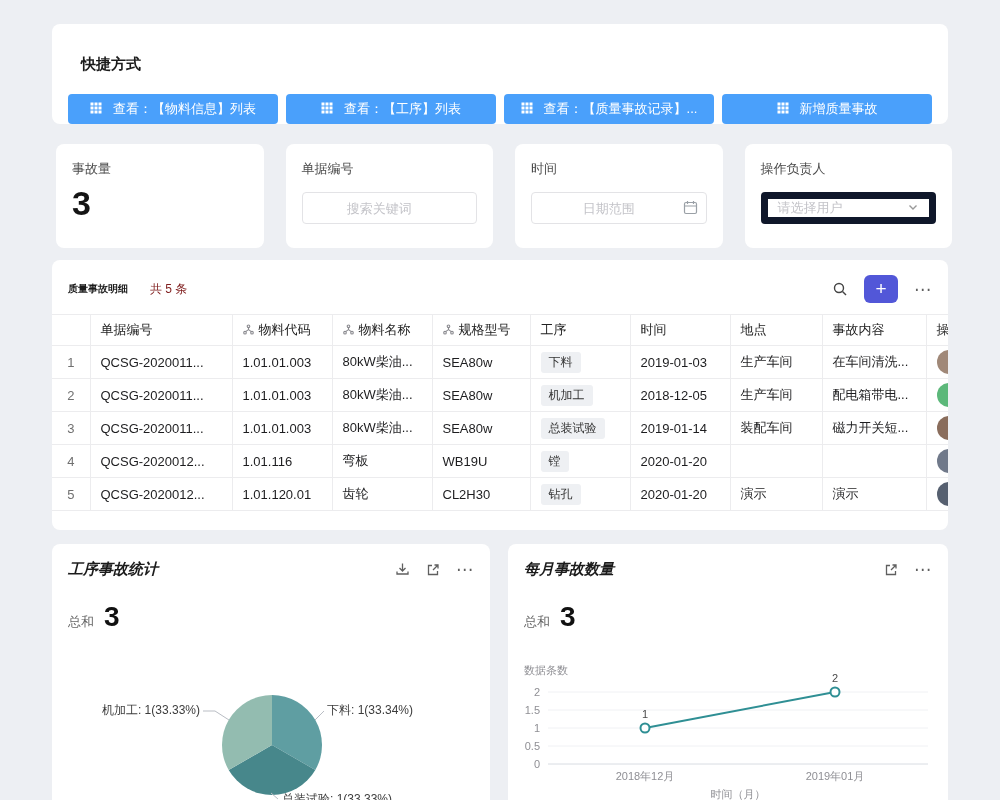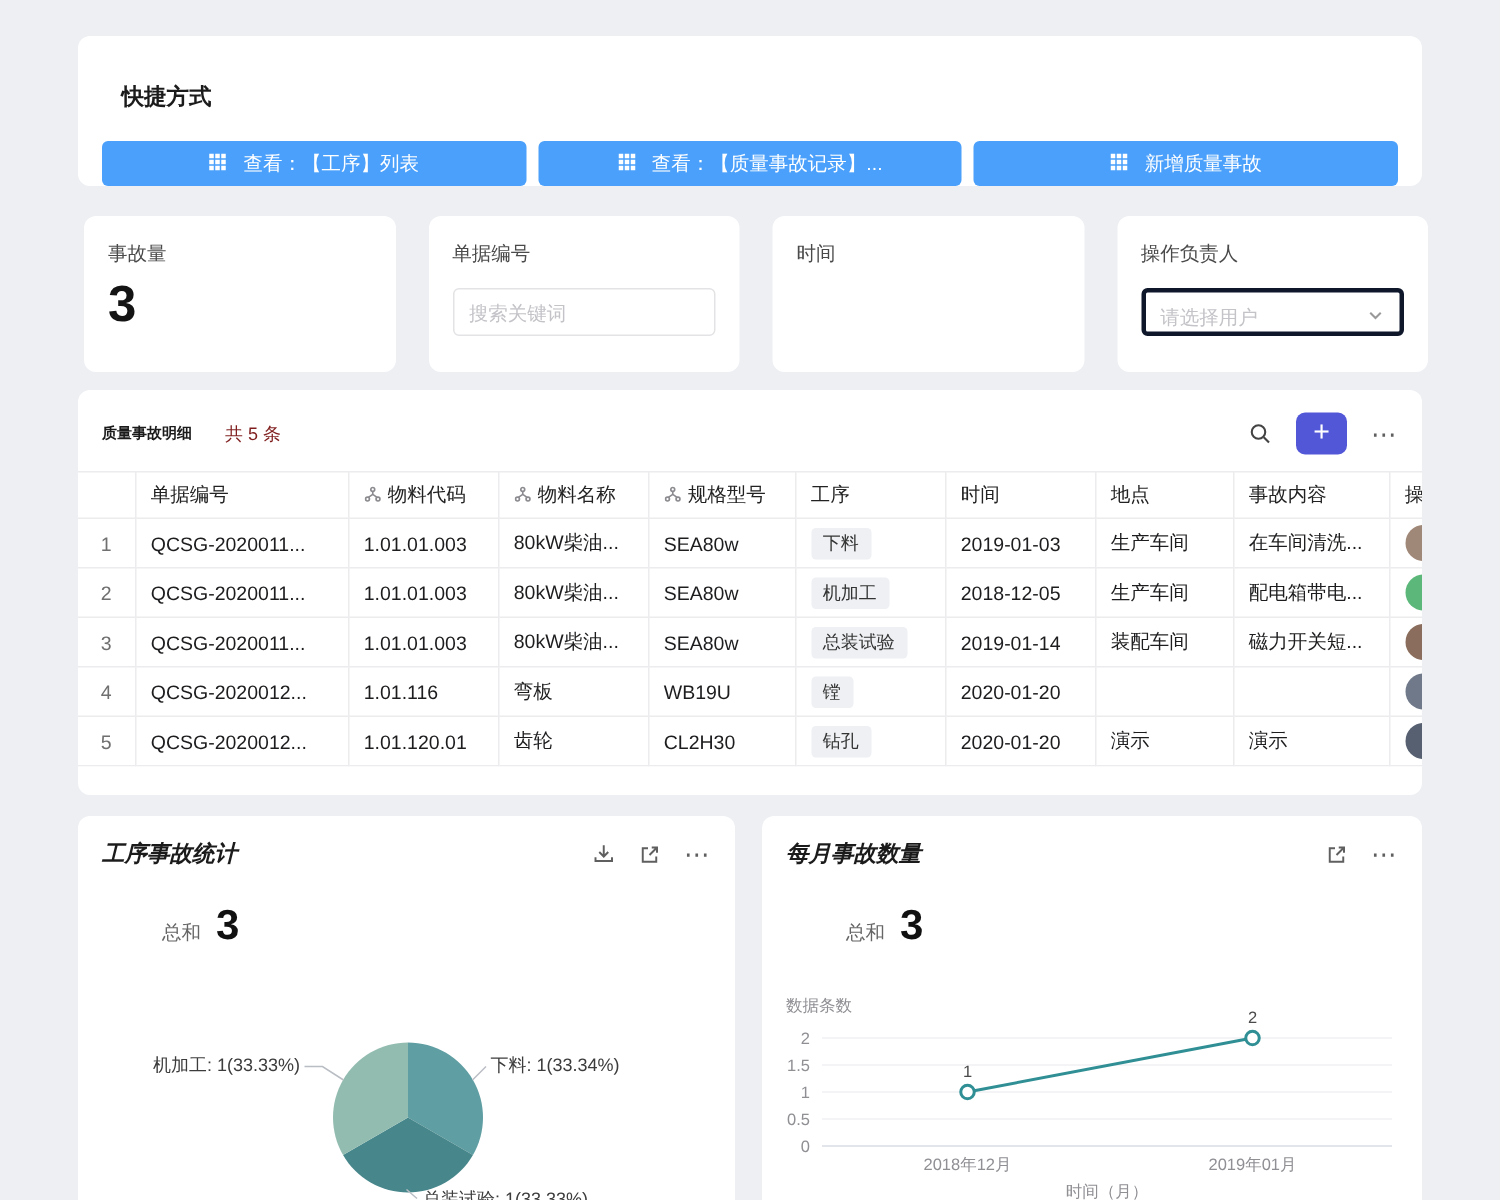--- a/index.html
+++ b/index.html
@@ -17,24 +17,24 @@
 
   
   .filter-row{position:absolute;left:56px;top:144px;width:896px;height:104px;display:flex;gap:22px;}
   .f-card{flex:1;background:#fff;border-radius:8px;padding:16px;box-sizing:border-box;position:relative;}
   .f-label{font-size:13px;color:#4a4a4a;}
   .f-value{font-size:34px;font-weight:700;color:#141414;margin-top:8px;line-height:1;}
   .f-input{width:100%;height:32px;border:1px solid #e3e3e6;border-radius:4px;padding:0 10px;
            box-sizing:border-box;font-size:13px;color:#333;font-family:inherit;background:#fff;}
   .f-input::placeholder{color:#c3c3c8;}
   .input-wrap{position:relative;margin-top:14px;}
-  .input-wrap .f-input{padding-right:30px;}
+  .input-wrap .f-input{padding-right:30px;text-align:center;}
   .input-icon{position:absolute;right:9px;top:8px;display:flex;}
-  .f-select{margin-top:14px;height:32px;border:3px solid #0f172a;border-radius:4px;padding:0 10px;
-            display:flex;align-items:flex-end;justify-content:space-between;cursor:pointer;box-sizing:border-box;}
+  .f-select{margin-top:14px;height:32px;border:7px solid #0f172a;border-radius:4px;padding:0 10px;
+            display:flex;align-items:flex-start;justify-content:space-between;cursor:pointer;box-sizing:border-box;}
   .f-select .ph{font-size:13px;color:#c3c3c8;}
 
   
   .table-card{left:52px;top:260px;width:896px;height:270px;overflow:hidden;}
   .table-head{display:flex;align-items:center;padding:15px 16px 11px;}
   .table-title{font-size:10px;font-weight:700;color:#1b1b1b;}
   .table-count{font-size:12px;color:#7f1d1d;margin-left:22px;}
   .table-actions{margin-left:auto;display:flex;align-items:center;gap:16px;}
   .icon-btn{cursor:pointer;display:flex;align-items:center;}
   .plus-btn{width:34px;height:28px;border:none;border-radius:6px;background:#5257d8;color:#fff;
@@ -51,21 +51,21 @@
   .avatar{display:inline-block;width:24px;height:24px;border-radius:50%;vertical-align:middle;background:#999;}
   .hdr-ic{display:inline-block;vertical-align:-1px;margin-right:5px;}
 
   
   .chart-card{top:544px;height:300px;overflow:hidden;}
   .left-chart{left:52px;width:438px;}
   .right-chart{left:508px;width:440px;}
   .chart-head{display:flex;align-items:center;padding:16px 16px 0;font-style:italic;}
   .chart-title{font-size:15px;font-weight:700;color:#1b1b1b;}
   .chart-actions{margin-left:auto;display:flex;align-items:center;gap:16px;color:#5f5f5f;}
-  .total-row{padding:0 16px;margin-top:22px;display:flex;align-items:baseline;gap:10px;margin-left:40px;}
+  .total-row{padding:0 16px;margin-top:22px;display:flex;align-items:baseline;gap:10px;}
   .total-label{font-size:13px;color:#666;}
   .total-value{font-size:28px;font-weight:700;color:#111;}
   .leader{fill:none;stroke:#b9bdc4;stroke-width:1;}
   .pie-label{font-size:12px;fill:#3c3c3c;}
   .tick-label{font-size:11px;fill:#8f8f94;}
   .point-label{font-size:11px;fill:#4a4a4a;}
   .y-name{font-size:11px;fill:#8f8f94;}
 </style>
 </head>
 <body>
@@ -80,20 +80,34 @@
               <rect x="0.5" y="0.5" width="3" height="3"></rect>
               <rect x="4.5" y="0.5" width="3" height="3"></rect>
               <rect x="8.5" y="0.5" width="3" height="3"></rect>
               <rect x="0.5" y="4.5" width="3" height="3"></rect>
               <rect x="4.5" y="4.5" width="3" height="3"></rect>
               <rect x="8.5" y="4.5" width="3" height="3"></rect>
               <rect x="0.5" y="8.5" width="3" height="3"></rect>
               <rect x="4.5" y="8.5" width="3" height="3"></rect>
               <rect x="8.5" y="8.5" width="3" height="3"></rect>
             </svg></span>
+        <span>查看：【物料信息】列表</span>
+      </button>
+      <button class="blue-btn">
+        <span class="hdr-ic"><svg width="12" height="12" viewBox="0 0 12 12" fill="#fff">
+              <rect x="0.5" y="0.5" width="3" height="3"></rect>
+              <rect x="4.5" y="0.5" width="3" height="3"></rect>
+              <rect x="8.5" y="0.5" width="3" height="3"></rect>
+              <rect x="0.5" y="4.5" width="3" height="3"></rect>
+              <rect x="4.5" y="4.5" width="3" height="3"></rect>
+              <rect x="8.5" y="4.5" width="3" height="3"></rect>
+              <rect x="0.5" y="8.5" width="3" height="3"></rect>
+              <rect x="4.5" y="8.5" width="3" height="3"></rect>
+              <rect x="8.5" y="8.5" width="3" height="3"></rect>
+            </svg></span>
         <span>查看：【工序】列表</span>
       </button>
       <button class="blue-btn">
         <span class="hdr-ic"><svg width="12" height="12" viewBox="0 0 12 12" fill="#fff">
               <rect x="0.5" y="0.5" width="3" height="3"></rect>
               <rect x="4.5" y="0.5" width="3" height="3"></rect>
               <rect x="8.5" y="0.5" width="3" height="3"></rect>
               <rect x="0.5" y="4.5" width="3" height="3"></rect>
               <rect x="4.5" y="4.5" width="3" height="3"></rect>
               <rect x="8.5" y="4.5" width="3" height="3"></rect>
@@ -126,20 +140,29 @@
       <div class="f-value">3</div>
     </div>
     <div class="f-card">
       <div class="f-label">单据编号</div>
       <div class="input-wrap">
         <input class="f-input" placeholder="搜索关键词" style="">
       </div>
     </div>
     <div class="f-card">
       <div class="f-label">时间</div>
+      <div class="input-wrap">
+        <input class="f-input" placeholder="日期范围" style="">
+        <span class="input-icon">
+            <svg width="15" height="15" viewBox="0 0 15 15" fill="none" stroke="#9aa0a6" stroke-width="1.2">
+              <rect x="1.5" y="2.5" width="12" height="11" rx="1.5"></rect>
+              <path d="M1.5 6 H13.5 M4.5 1 v3 M10.5 1 v3"></path>
+            </svg>
+          </span>
+      </div>
     </div>
     <div class="f-card">
       <div class="f-label">操作负责人</div>
       <div class="f-select">
         <span class="ph">请选择用户</span>
         <span><svg width="12" height="12" viewBox="0 0 12 12" fill="none" stroke="#999" stroke-width="1.4">
               <path d="M2.5 4.5 L6 8 L9.5 4.5"></path>
             </svg></span>
       </div>
     </div>

